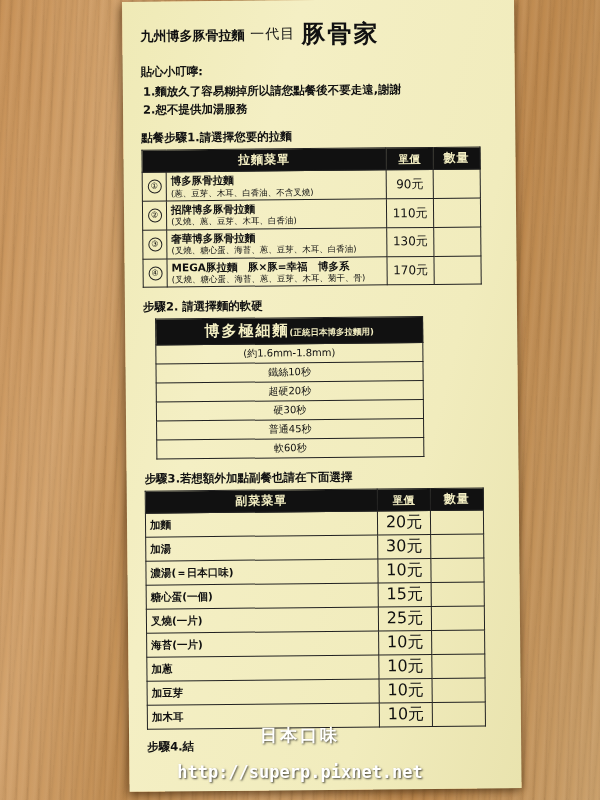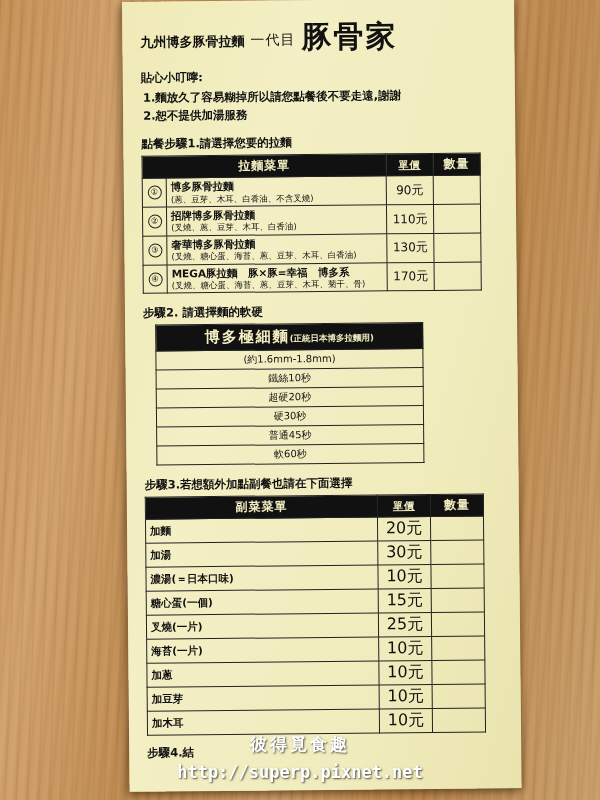--- a/index.html
+++ b/index.html
@@ -74,21 +74,21 @@
     padding-bottom: 4px;
   }
   .brand-gen {
     font-size: 14px;
     font-weight: normal;
     padding-bottom: 3px;
     letter-spacing: 1px;
   }
   .brand-big {
     font-family: "DejaVu Serif", serif;
-    font-size: 30px;
+    font-size: 24px;
     font-weight: bold;
     letter-spacing: 2px;
     line-height: 1;
     padding-bottom: 0px;
   }
   
   .notes {
     margin-top: 12px;
     font-size: 11.5px;
     font-weight: bold;
@@ -187,21 +187,21 @@
     letter-spacing: 3px;
     text-shadow: 1px 1px 2px rgba(0,0,0,0.65);
   }
   .wm .wm2 {
     font-family: "DejaVu Sans Mono", monospace;
     font-size: 17px;
     font-weight: bold;
     color: #ffffff;
     letter-spacing: 0px;
     text-shadow: 1px 1px 2px rgba(0,0,0,0.7);
-    margin-top: 6px;
+    margin-top: 15px;
   }
 </style>
 </head>
 <body>
 
 <div id="scene">
 
   <div id="paper">
     <div class="inner">
 
@@ -359,17 +359,17 @@
           </tr>
         </tbody>
       </table>
 
       <div class="footer-step">步驟4.結</div>
 
     </div>
   </div>
 
   <div class="wm">
-    <div class="wm1">彼得覓食趣</div>
+    <div class="wm1">日本口味</div>
     <div class="wm2">http://superp.pixnet.net</div>
   </div>
 
 </div>
 
 </body></html>

